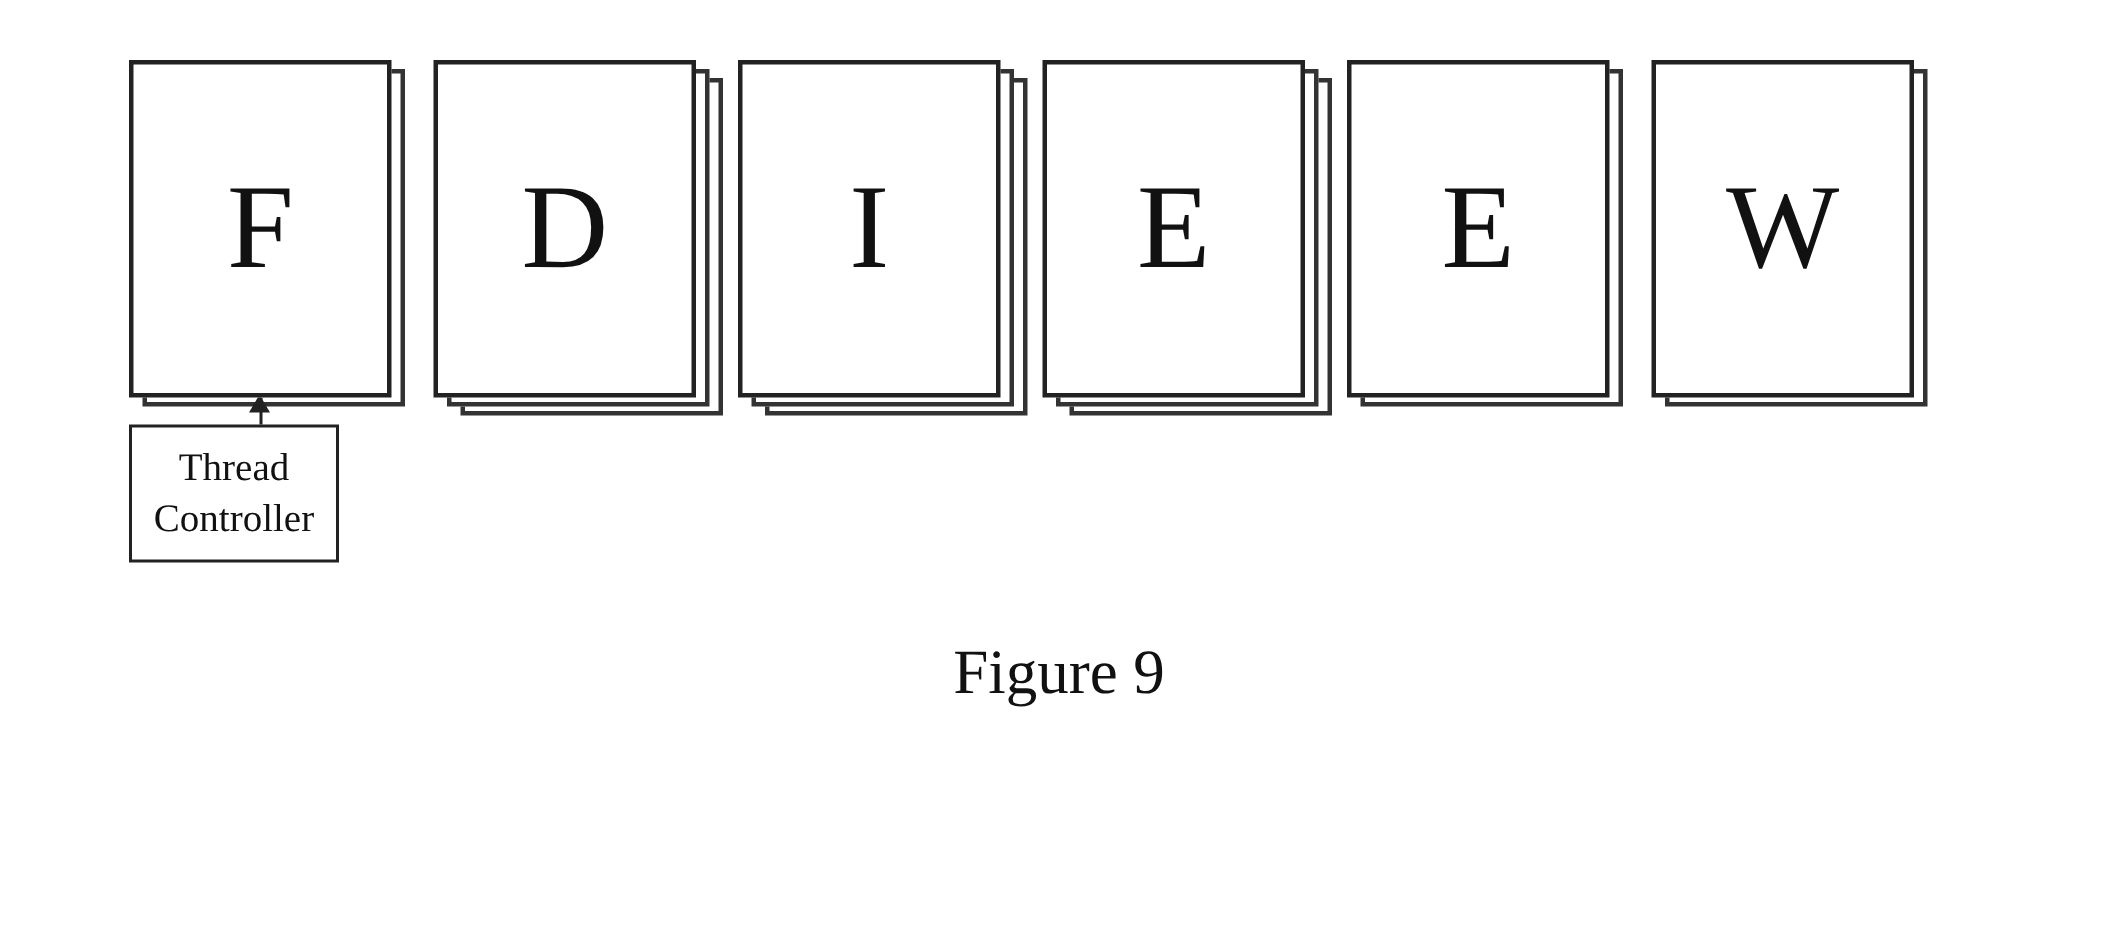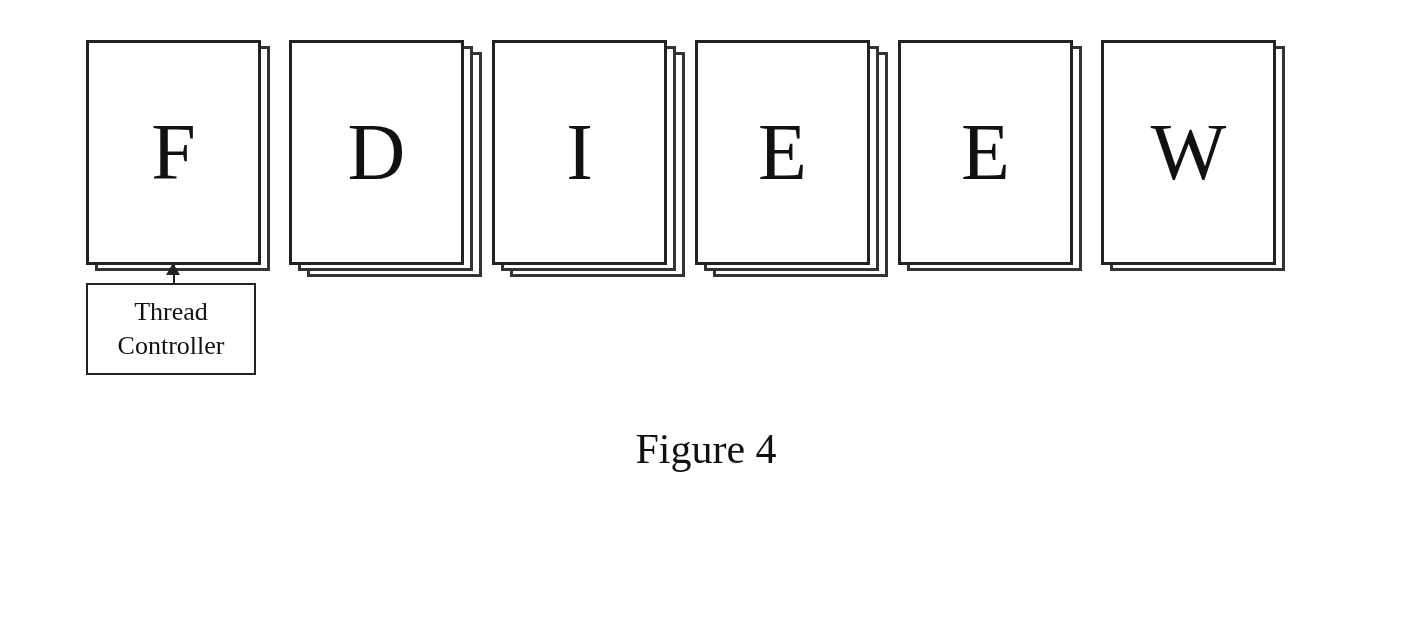--- a/index.html
+++ b/index.html
@@ -101,21 +101,21 @@
       left: 80px;
       top: -20px;
       width: 0;
       height: 0;
       border-left: 7px solid transparent;
       border-right: 7px solid transparent;
       border-bottom: 12px solid #222;
     }
 
     .controller-box {
-      width: 170px;
+      width: 140px;
       min-height: 90px;
       border: 2px solid #222;
       background: #fff;
       display: flex;
       align-items: center;
       justify-content: center;
       padding: 10px;
     }
 
     .controller-label {
@@ -193,13 +193,13 @@
 
   <div class="controller-area">
     <div class="arrow-line"></div>
     <div class="arrow-head"></div>
     <div class="controller-box">
       <span class="controller-label">Thread<br>Controller</span>
     </div>
   </div>
 </div>
 
-<div class="figure-caption">Figure 4</div>
+<div class="figure-caption">Figure 9</div>
 
 </body></html>

